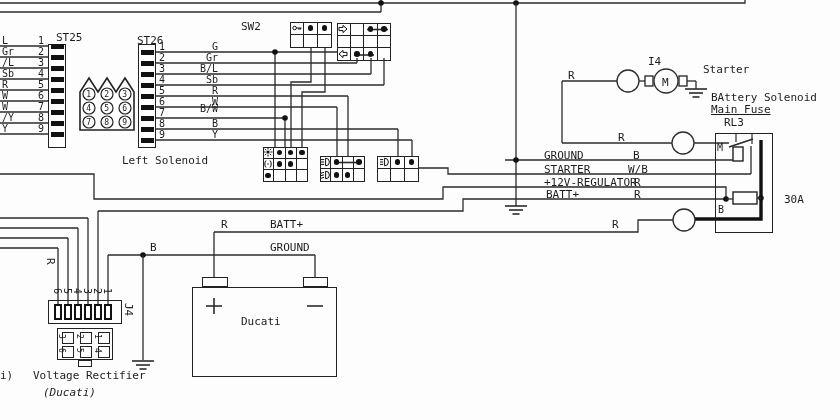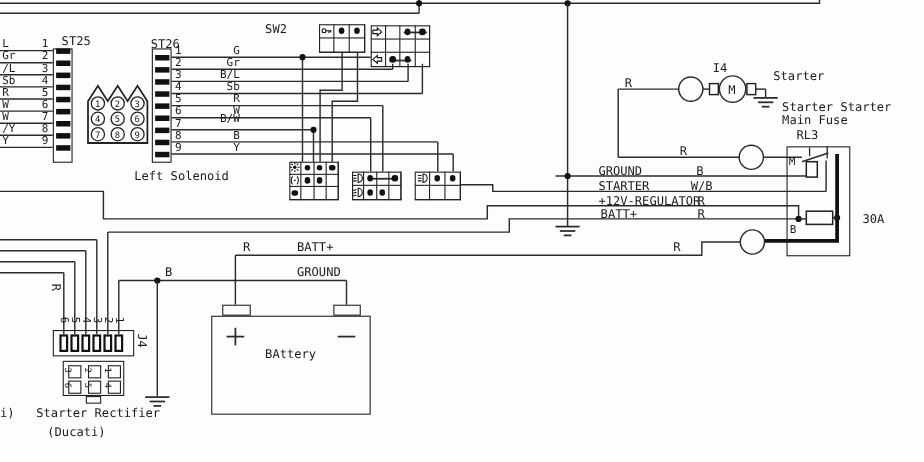--- a/index.html
+++ b/index.html
@@ -149,47 +149,47 @@
   <div class="lbl" style="left:44px;top:32px;margin-left:12px;">ST25</div>
   <div class="lbl" style="left:137px;top:35px;">ST26</div>
   <div class="lbl" style="left:122px;top:155px;">Left Solenoid</div>
   <div class="lbl" style="left:241px;top:21px;">SW2</div>
 
   <div class="lbl" style="left:648px;top:56px;">I4</div>
   <div class="lbl" style="left:703px;top:64px;">Starter</div>
   <div class="lbl" style="left:568px;top:70px;">R</div>
   <div class="lbl" style="left:618px;top:132px;">R</div>
 
-  <div class="lbl" style="left:711px;top:92px;">Starter Starter</div>
-  <div class="lbl" style="left:711px;top:104px;">Main Fuse</div>
+  <div class="lbl" style="left:711px;top:92px;">BAttery Solenoid</div>
+  <div class="lbl" style="left:711px;top:104px;text-decoration:underline;">Main Fuse</div>
   <div class="lbl" style="left:724px;top:117px;">RL3</div>
   <div class="lbl sm" style="left:717px;top:143px;">M</div>
   <div class="lbl sm" style="left:718px;top:205px;">B</div>
   <div class="lbl" style="left:784px;top:194px;">30A</div>
   <div class="lbl" style="left:612px;top:219px;">R</div>
 
   <div class="lbl" style="left:544px;top:150px;">GROUND</div>
   <div class="lbl" style="left:633px;top:150px;">B</div>
   <div class="lbl" style="left:544px;top:164px;">STARTER</div>
   <div class="lbl" style="left:628px;top:164px;">W/B</div>
   <div class="lbl" style="left:544px;top:177px;">+12V-REGULATOR</div>
   <div class="lbl" style="left:634px;top:177px;">R</div>
   <div class="lbl" style="left:546px;top:189px;">BATT+</div>
   <div class="lbl" style="left:634px;top:189px;">R</div>
 
   <div class="lbl" style="left:221px;top:219px;">R</div>
   <div class="lbl" style="left:270px;top:219px;">BATT+</div>
   <div class="lbl" style="left:270px;top:242px;">GROUND</div>
-  <div class="lbl" style="left:241px;top:316px;">BAttery</div>
+  <div class="lbl" style="left:241px;top:316px;">Ducati</div>
 
   <div class="lbl" style="left:150px;top:242px;">B</div>
   <div class="lbl rot" style="left:56px;top:258px;">R</div>
   <div class="lbl rot" style="left:134px;top:303px;">J4</div>
-  <div class="lbl" style="left:33px;top:370px;">Starter Rectifier</div>
-  <div class="lbl" style="left:43px;top:387px;">(Ducati)</div>
+  <div class="lbl" style="left:33px;top:370px;">Voltage Rectifier</div>
+  <div class="lbl" style="left:43px;top:387px;font-style:italic;">(Ducati)</div>
   <div class="lbl" style="left:0px;top:370px;">i)</div>
 
   <div class="box" style="left:48px;top:300px;width:74px;height:24px;"></div>
   <div class="box" style="left:57px;top:328px;width:56px;height:32px;"></div>
   <div class="box" style="left:78px;top:359.5px;width:14px;height:7px;"></div>
 
   <div class="box" style="left:192px;top:287px;width:145px;height:90px;border-width:1.4px;"></div>
   <div class="box" style="left:202px;top:277px;width:26px;height:10px;border-width:1.3px;"></div>
   <div class="box" style="left:303px;top:277px;width:25px;height:10px;border-width:1.3px;"></div>
 

